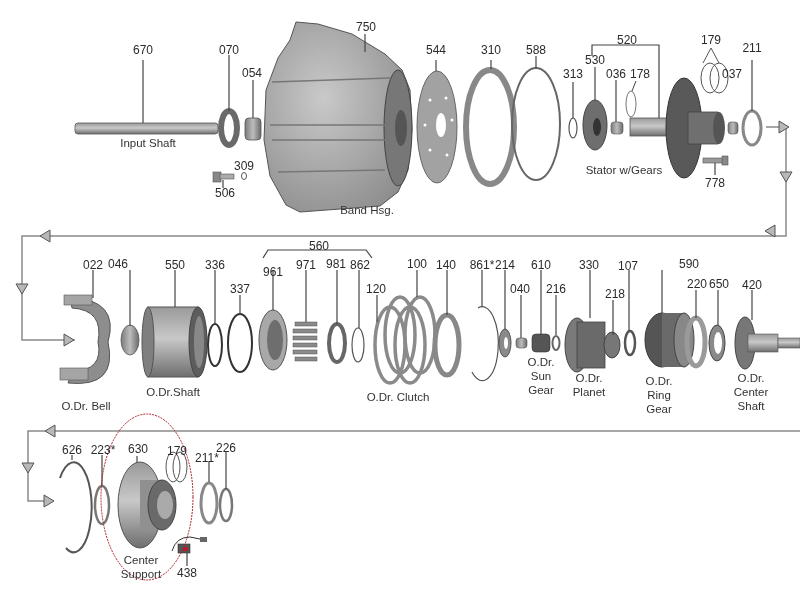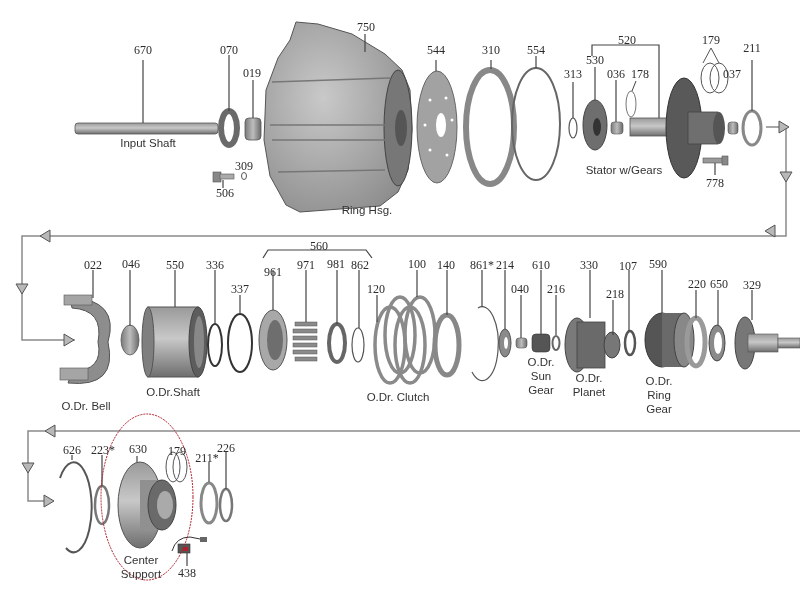--- a/index.html
+++ b/index.html
@@ -1,18 +1,18 @@
 <!DOCTYPE html>
 <html><head>
 <meta charset="utf-8">
 <style>
   html,body{margin:0;padding:0;background:#ffffff;}
   body{width:800px;height:600px;position:relative;overflow:hidden;font-family:"Liberation Sans",sans-serif;color:#2a2a2a;}
   #stage{position:absolute;left:0;top:0;width:800px;height:600px;}
-  .num{position:absolute;font-size:12px;line-height:12px;color:#2b2b2b;white-space:nowrap;transform:translateX(-50%);font-family:Liberation Serif, serif;}
+  .num{position:absolute;font-size:12px;line-height:12px;color:#2b2b2b;white-space:nowrap;transform:translateX(-50%);}
   .cap{position:absolute;font-size:11.5px;line-height:14px;color:#333;text-align:center;white-space:pre-line;transform:translateX(-50%);}
   svg{position:absolute;left:0;top:0;}
 </style>
 </head>
 <body>
 
 <div id="stage">
 
 <svg width="800" height="600" viewBox="0 0 800 600">
   <defs>
@@ -339,78 +339,80 @@
     <rect x="183" y="547" width="5" height="4" fill="#b01e2a"></rect>
     <rect x="200" y="537" width="7" height="5" fill="#666"></rect>
     <line x1="187" y1="553" x2="187" y2="566" stroke="#444" stroke-width="1.2"></line>
   </g>
 
   <ellipse cx="147" cy="497" rx="46" ry="83" fill="none" stroke="#b01e2a" stroke-width="1" stroke-dasharray="2,1"></ellipse>
 </svg>
 
 <span class="num" style="left:143px;top:44px">670</span>
 <span class="num" style="left:229px;top:44px">070</span>
-<span class="num" style="left:252px;top:67px">019</span>
+<span class="num" style="left:252px;top:67px">054</span>
 <span class="num" style="left:366px;top:21px">750</span>
 <span class="num" style="left:244px;top:160px">309</span>
 <span class="num" style="left:225px;top:187px">506</span>
 <span class="num" style="left:436px;top:44px">544</span>
 <span class="num" style="left:491px;top:44px">310</span>
-<span class="num" style="left:536px;top:44px">554</span>
+<span class="num" style="left:536px;top:44px">588</span>
 <span class="num" style="left:573px;top:68px">313</span>
 <span class="num" style="left:627px;top:34px">520</span>
 <span class="num" style="left:595px;top:54px">530</span>
 <span class="num" style="left:616px;top:68px">036</span>
 <span class="num" style="left:640px;top:68px">178</span>
 <span class="num" style="left:711px;top:34px">179</span>
 <span class="num" style="left:732px;top:68px">037</span>
 <span class="num" style="left:752px;top:42px">211</span>
 <span class="num" style="left:715px;top:177px">778</span>
 
 <span class="cap" style="left:148px;top:136px">Input Shaft</span>
-<span class="cap" style="left:367px;top:203px">Ring Hsg.</span>
+<span class="cap" style="left:367px;top:203px">Band Hsg.</span>
 <span class="cap" style="left:624px;top:163px">Stator w/Gears</span>
 
 <span class="num" style="left:93px;top:259px">022</span>
-<span class="num" style="left:131px;top:258px">046</span>
+<span class="num" style="left:118px;top:258px">046</span>
 <span class="num" style="left:175px;top:259px">550</span>
 <span class="num" style="left:215px;top:259px">336</span>
 <span class="num" style="left:240px;top:283px">337</span>
 <span class="num" style="left:319px;top:240px">560</span>
 <span class="num" style="left:273px;top:266px">961</span>
 <span class="num" style="left:306px;top:259px">971</span>
 <span class="num" style="left:336px;top:258px">981</span>
 <span class="num" style="left:360px;top:259px">862</span>
 <span class="num" style="left:376px;top:283px">120</span>
 <span class="num" style="left:417px;top:258px">100</span>
 <span class="num" style="left:446px;top:259px">140</span>
 <span class="num" style="left:482px;top:259px">861*</span>
 <span class="num" style="left:505px;top:259px">214</span>
 <span class="num" style="left:520px;top:283px">040</span>
 <span class="num" style="left:541px;top:259px">610</span>
 <span class="num" style="left:556px;top:283px">216</span>
 <span class="num" style="left:589px;top:259px">330</span>
 <span class="num" style="left:615px;top:288px">218</span>
 <span class="num" style="left:628px;top:260px">107</span>
-<span class="num" style="left:658px;top:258px">590</span>
+<span class="num" style="left:689px;top:258px">590</span>
 <span class="num" style="left:697px;top:278px">220</span>
 <span class="num" style="left:719px;top:278px">650</span>
-<span class="num" style="left:752px;top:279px">329</span>
+<span class="num" style="left:752px;top:279px">420</span>
 
 <span class="cap" style="left:86px;top:399px">O.Dr. Bell</span>
 <span class="cap" style="left:173px;top:385px">O.Dr.Shaft</span>
 <span class="cap" style="left:398px;top:390px">O.Dr. Clutch</span>
 <span class="cap" style="left:541px;top:355px">O.Dr.
 Sun
 Gear</span>
 <span class="cap" style="left:589px;top:371px">O.Dr.
 Planet</span>
 <span class="cap" style="left:659px;top:374px">O.Dr.
 Ring
 Gear</span>
+<span class="cap" style="left:751px;top:371px">O.Dr. Center
+Shaft</span>
 
 <span class="num" style="left:72px;top:444px">626</span>
 <span class="num" style="left:103px;top:444px">223*</span>
 <span class="num" style="left:138px;top:443px">630</span>
 <span class="num" style="left:177px;top:445px">179</span>
 <span class="num" style="left:207px;top:452px">211*</span>
 <span class="num" style="left:226px;top:442px">226</span>
 <span class="num" style="left:187px;top:567px">438</span>
 
 <span class="cap" style="left:141px;top:553px">Center

